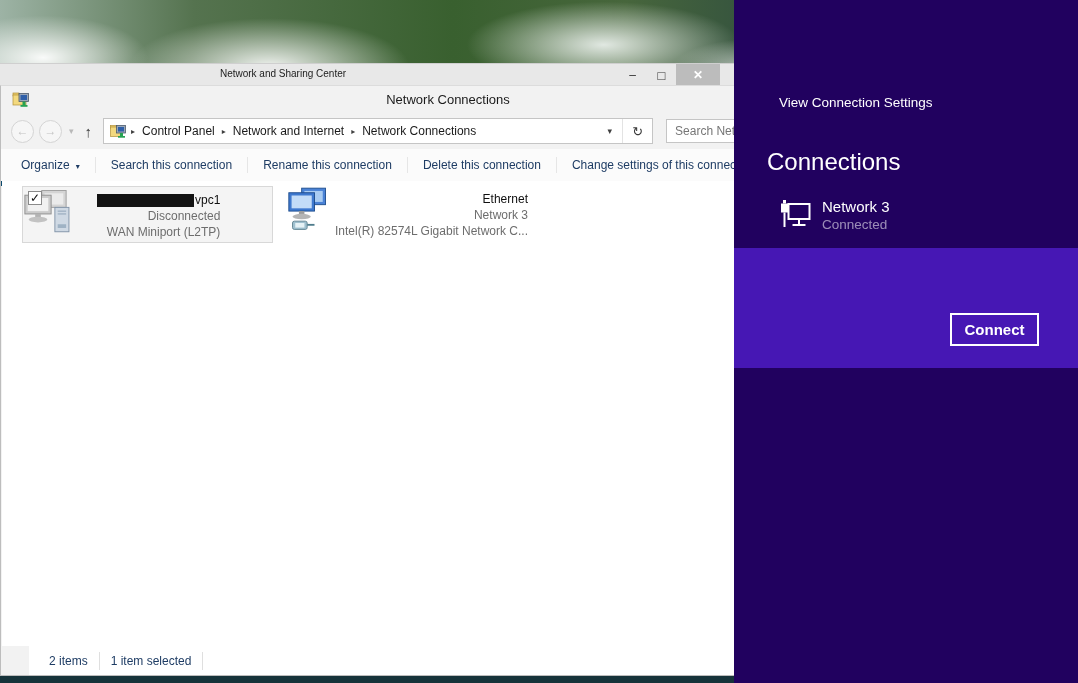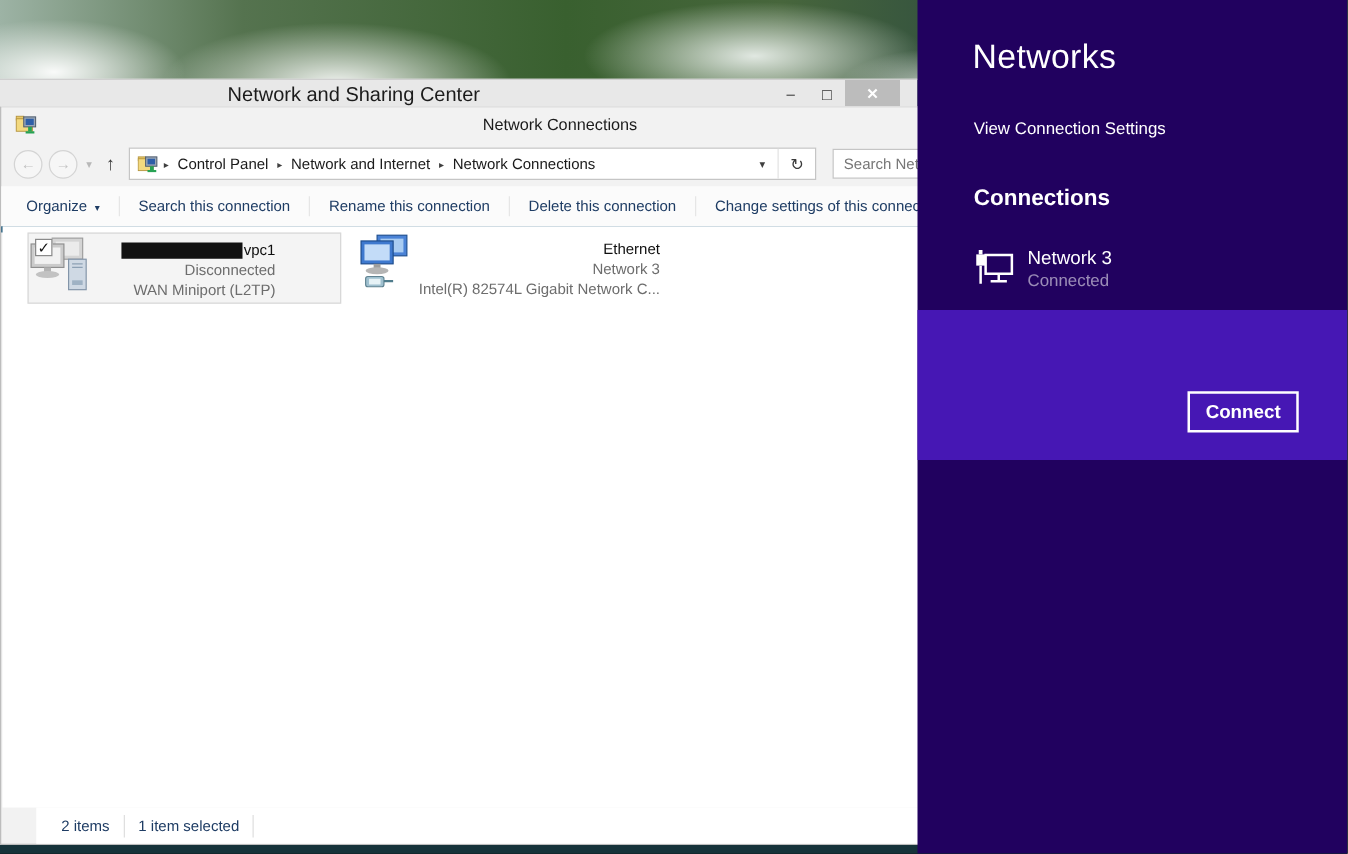--- a/index.html
+++ b/index.html
@@ -14,21 +14,21 @@
       radial-gradient(ellipse 190px 60px at 56% 70%, rgba(252,255,255,.85), rgba(255,255,255,0) 72%),
       radial-gradient(ellipse 230px 70px at 86% 25%, rgba(244,250,250,.9), rgba(255,255,255,0) 70%),
       radial-gradient(ellipse 120px 45px at 70% 110%, rgba(255,255,255,.75), rgba(255,255,255,0) 70%),
       linear-gradient(90deg,#9db3a5 0%,#55734f 18%,#39602f 42%,#47663c 58%,#2c4a40 76%,#1d3b41 90%,#32525a 100%);
     background-size:100% 64px;background-repeat:no-repeat;}
 
   
   .nsc-window{position:absolute;left:0;top:63px;width:734px;height:613px;
     background:#e8e8e8;border-top:1px solid #cfcfcf;box-sizing:border-box;}
   .nsc-title{position:absolute;left:0;top:4px;width:566px;text-align:center;
-    font-size:16px;color:#1b1b1b;}
+    font-size:10px;color:#1b1b1b;}
   .nsc-controls{position:absolute;left:618px;top:0;height:22px;display:flex;align-items:center;}
   .ctrl{display:inline-flex;align-items:center;justify-content:center;height:22px;cursor:default;}
   .ctrl.min,.ctrl.max{width:29px;color:#333;font-size:12px;}
   .ctrl.max{font-size:13px;}
   .ctrl.close{width:44px;background:#bcbcbc;color:#fff;font-size:12px;font-weight:bold;}
 
   
   .nc-window{position:absolute;left:0;top:85px;width:896px;height:591px;
     background:#f2f2f2;border:1px solid #bdbdbd;border-top:1px solid #dcdcdc;box-sizing:border-box;}
   .nc-titlebar{position:relative;height:27px;}
@@ -79,21 +79,21 @@
 
   
   .statusbar{position:absolute;left:0;right:0;bottom:0;height:29px;background:#fff;
     display:flex;align-items:center;font-size:12px;color:#1e3c64;padding-left:20px;margin-left:28px;}
   .ssep{width:1px;height:18px;background:#dfdfdf;margin:0 11px;}
 
   
   .panel{position:absolute;right:0;top:0;width:344px;height:683px;background:#21015f;color:#fff;}
   .panel-title{position:absolute;left:44px;top:30px;font-size:27px;font-weight:300;letter-spacing:.3px;}
   .panel-link{position:absolute;left:45px;top:95px;font-size:13.5px;cursor:pointer;}
-  .panel-section{position:absolute;left:45px;top:148px;font-size:18px;font-weight:700;}
+  .panel-section{position:absolute;left:33px;top:148px;font-size:24px;font-weight:400;}
   .pconn{position:absolute;left:0;width:344px;box-sizing:border-box;}
   .pconn.wired{top:186px;height:58px;display:flex;align-items:center;padding-left:44px;}
   .picon{width:36px;height:36px;margin-right:8px;flex:0 0 auto;}
   .pname{font-size:15px;}
   .pstatus{font-size:13.5px;color:rgba(255,255,255,.55);margin-top:2px;}
   .pconn.vpn{top:248px;height:120px;background:#4617b4;padding:14px 0 0 44px;}
   .vpn-row{display:flex;align-items:flex-start;}
   .vpn-row .picon{margin-top:2px;}
   .vpn-name{font-size:15px;margin-top:6px;}
   .redact2{display:inline-block;width:92px;height:19px;background:#141414;vertical-align:middle;}
@@ -225,21 +225,20 @@
 
     <div class="statusbar">
       <span class="stat">2 items</span>
       <span class="ssep"></span>
       <span class="stat">1 item selected</span>
       <span class="ssep"></span>
     </div>
   </div>
 
   <div class="panel">
-    <div class="panel-title">Networks</div>
     <div class="panel-link">View Connection Settings</div>
     <div class="panel-section">Connections</div>
 
     <div class="pconn wired">
       <span class="picon">
         <svg width="36" height="36" viewBox="0 0 36 36">
           <rect x="10.5" y="7" width="21" height="15" fill="none" stroke="#fff" stroke-width="2"></rect>
           <line x1="21" y1="22" x2="21" y2="27" stroke="#fff" stroke-width="2"></line>
           <line x1="14.5" y1="28" x2="27.5" y2="28" stroke="#fff" stroke-width="2"></line>
           <rect x="3" y="6.5" width="7" height="9" fill="#fff"></rect>

